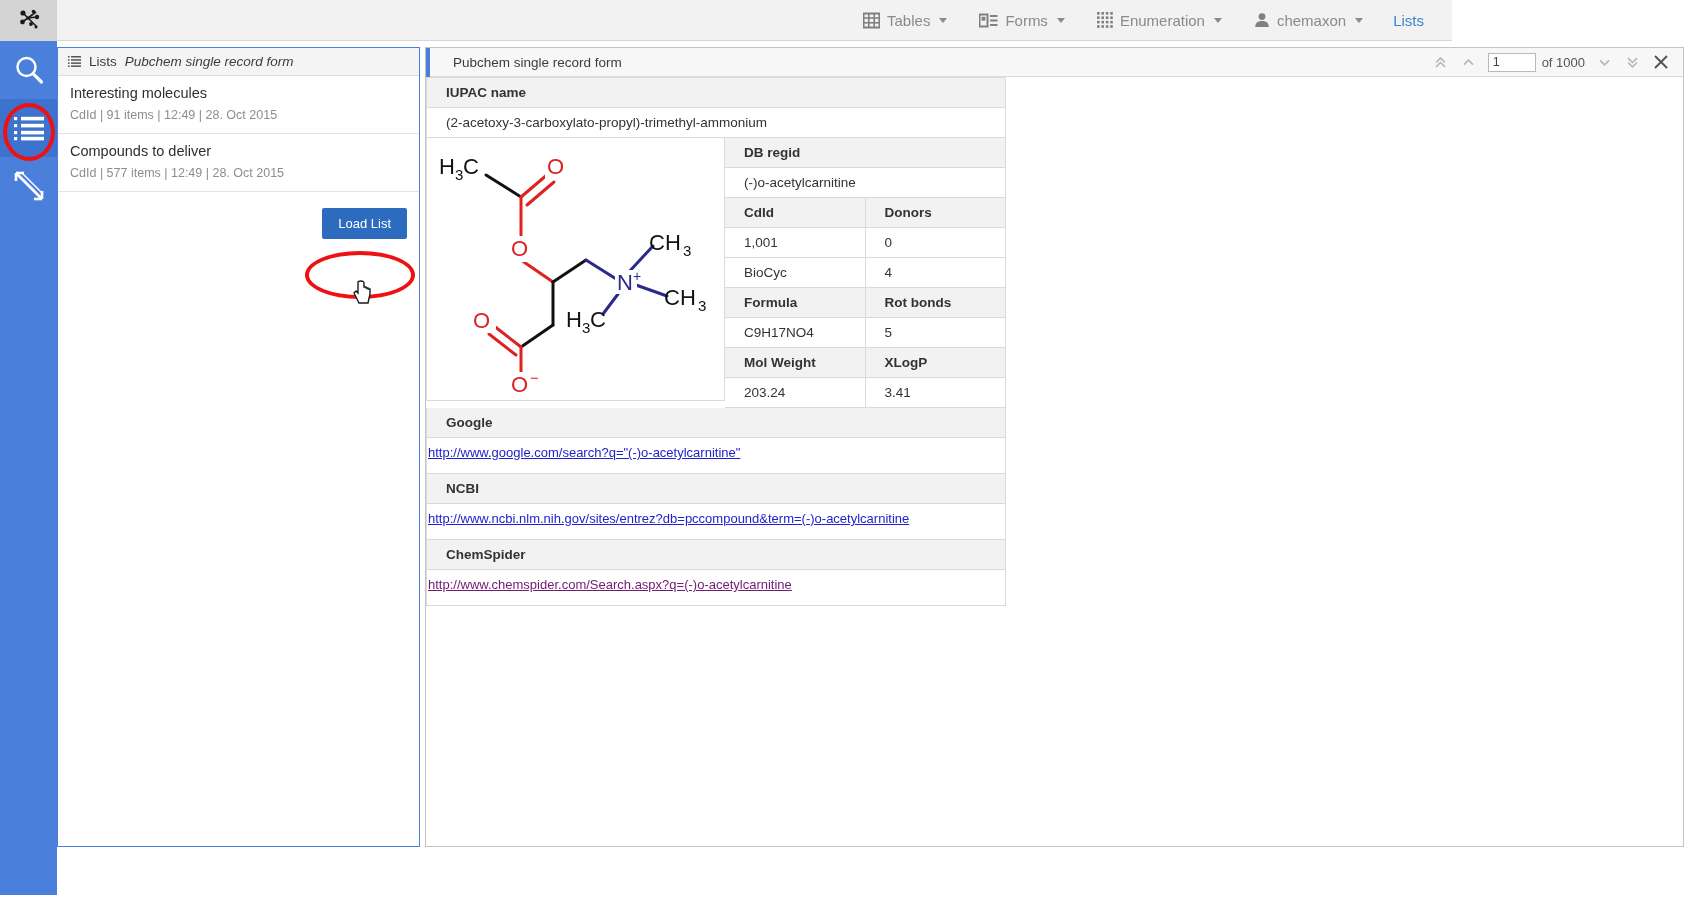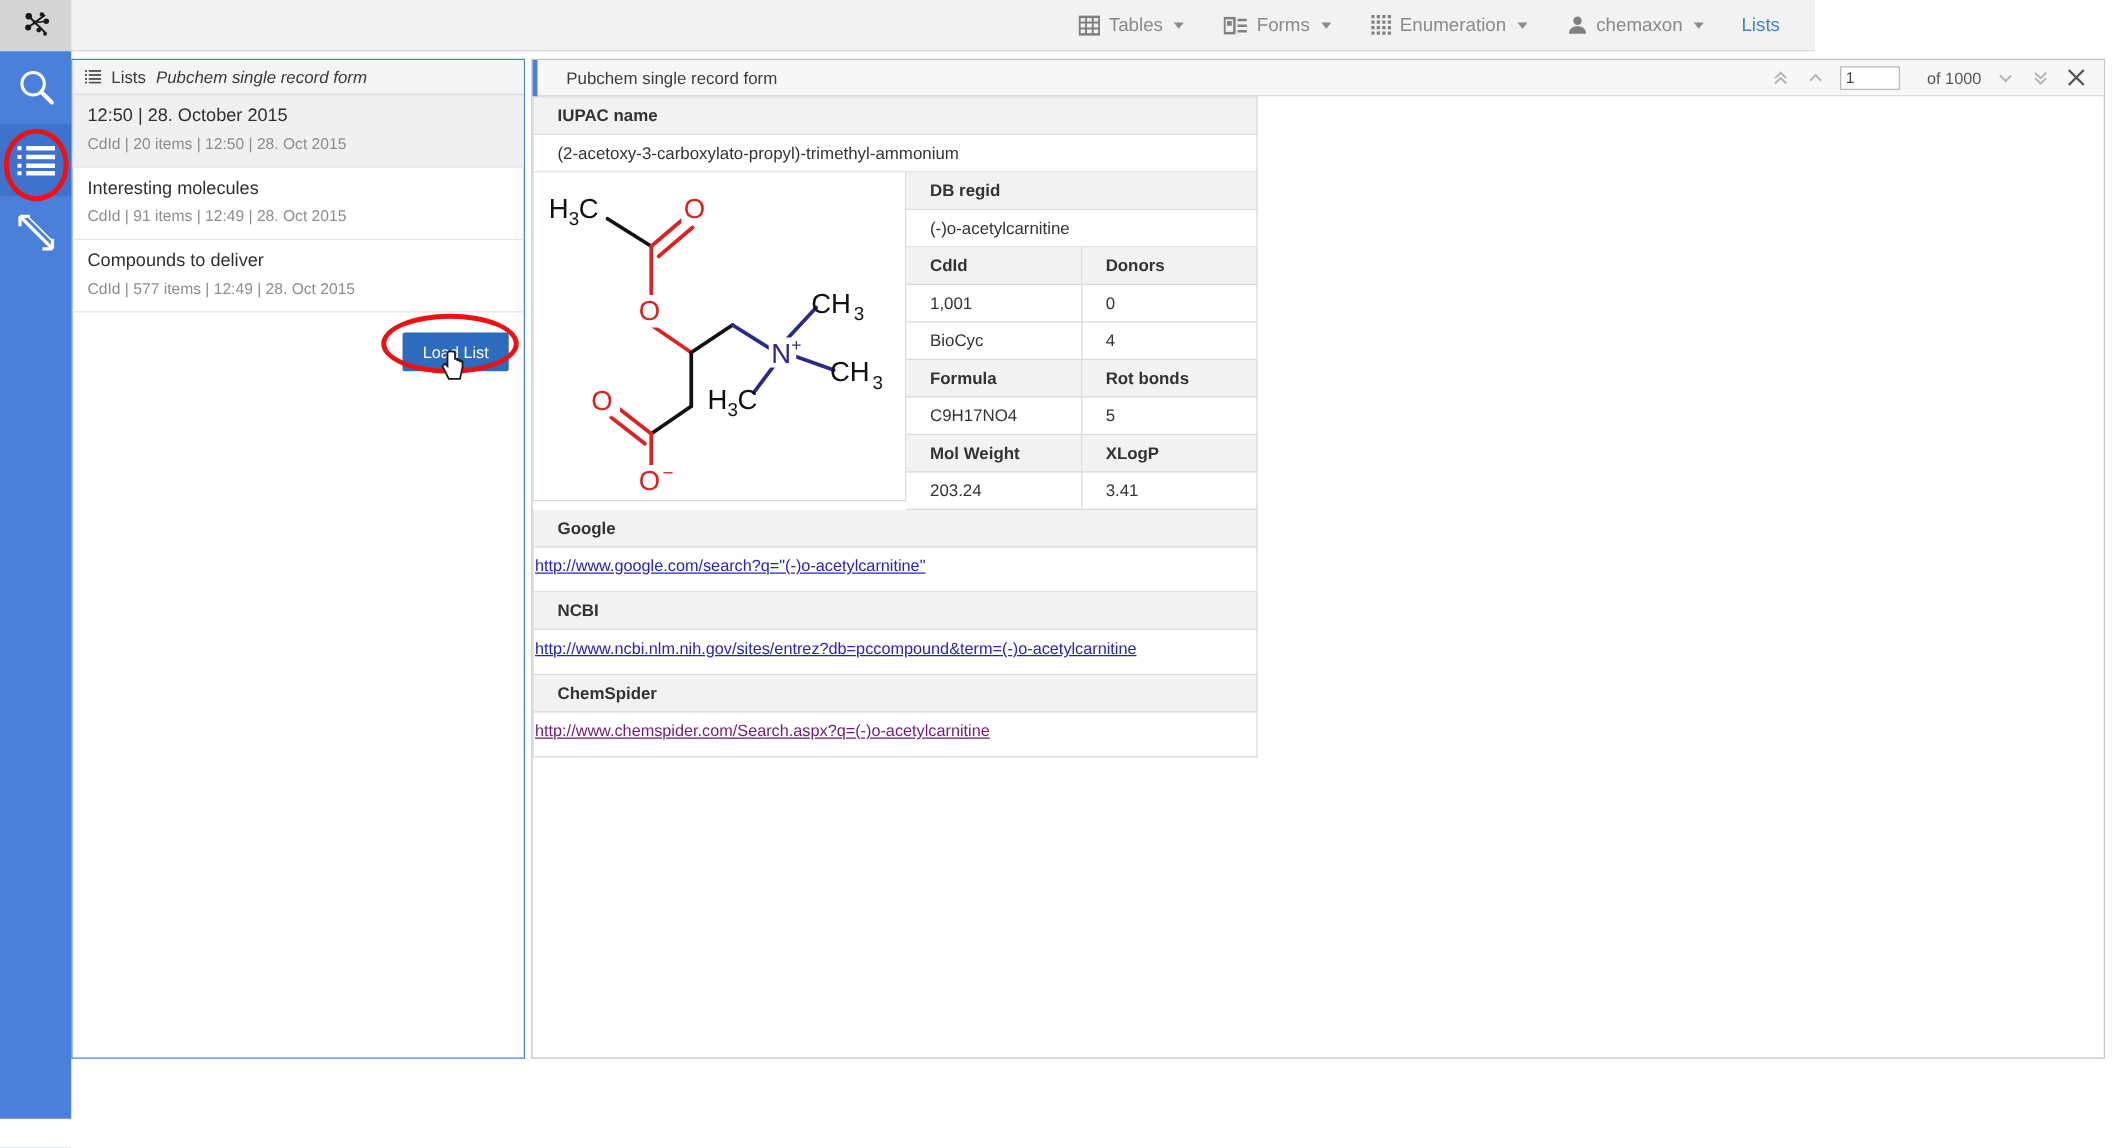--- a/index.html
+++ b/index.html
@@ -89,21 +89,21 @@
   .pager { margin-left: auto; display: flex; align-items: center; gap: 2px; padding-right: 8px; }
   .pg-btn {
     width: 26px; height: 26px; display: flex; align-items: center;
     justify-content: center; cursor: pointer; color: #b5b5b5;
   }
   .pg-input {
     width: 48px; height: 19px; border: 1px solid #b9b9b9; background: #fff;
     font-size: 12.5px; color: #444; padding: 0 4px; margin: 0 4px;
     font-family: "Liberation Sans", sans-serif;
   }
-  .pg-total { font-size: 13px; color: #555; margin-right: 4px; margin-left: 16px; }
+  .pg-total { font-size: 13px; color: #555; margin-right: 4px; }
   .pg-close { width: 28px; height: 26px; display: flex; align-items: center; justify-content: center; cursor: pointer; }
 
   
   .form-body { padding: 0; }
   .fgrid { width: 580px; margin: 0; }
   .frow { display: flex; }
   .fcell {
     border: 1px solid #dadada; border-top: none; border-left: none;
     padding: 7px 19px; font-size: 13.5px; color: #333; min-height: 27px;
     display: flex; align-items: center; overflow: hidden; white-space: nowrap;
@@ -292,24 +292,20 @@
             <rect x="0" y="9.4" width="1.6" height="1.5"></rect>
               <rect x="3" y="9.4" width="10" height="1.5"></rect>
           </g>
         </svg>
       </span>
       <span class="htitle">Lists</span>
       <span class="hsub">Pubchem single record form</span>
     </div>
 
     <div>
-      <div class="list-item selected">
-        <div class="li-title">12:50 | 28. October 2015</div>
-        <div class="li-meta">CdId | 20 items | 12:50 | 28. Oct 2015</div>
-      </div>
       <div class="list-item">
         <div class="li-title">Interesting molecules</div>
         <div class="li-meta">CdId | 91 items | 12:49 | 28. Oct 2015</div>
       </div>
       <div class="list-item">
         <div class="li-title">Compounds to deliver</div>
         <div class="li-meta">CdId | 577 items | 12:49 | 28. Oct 2015</div>
       </div>
     </div>
 

